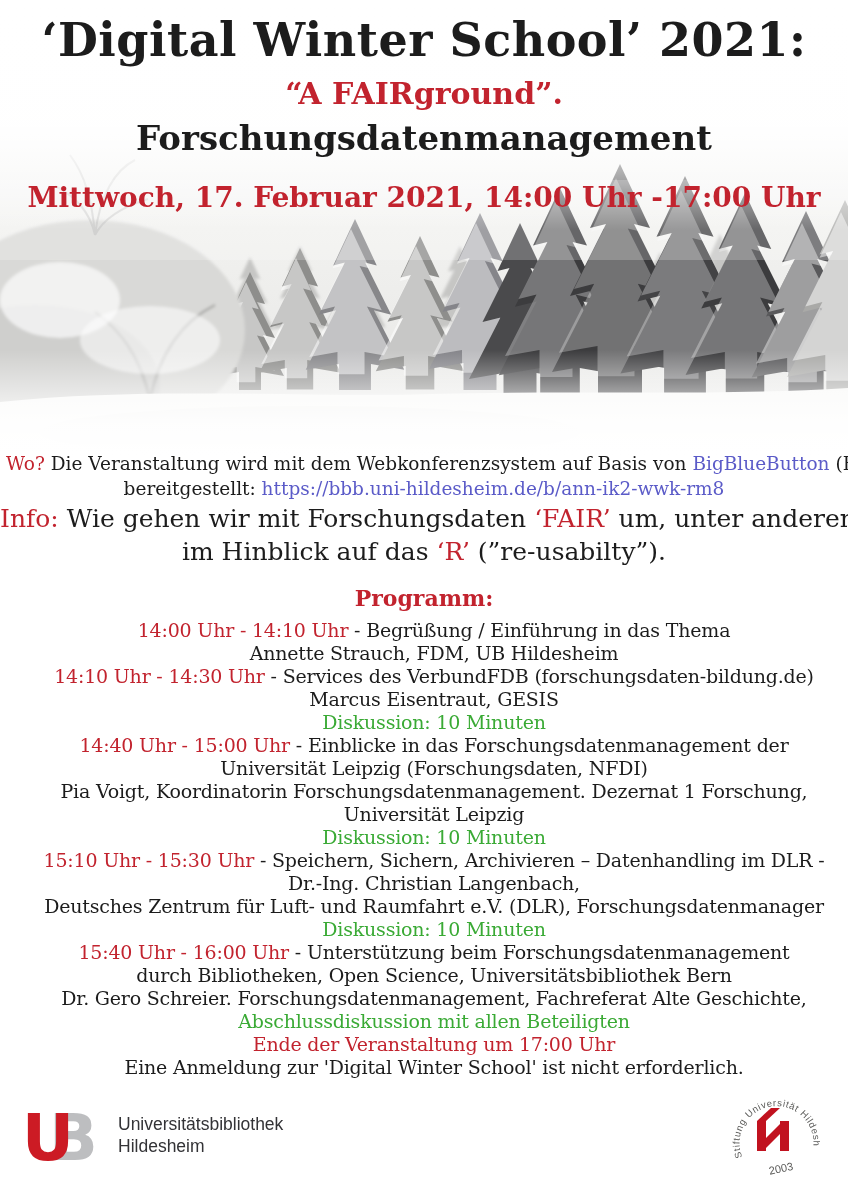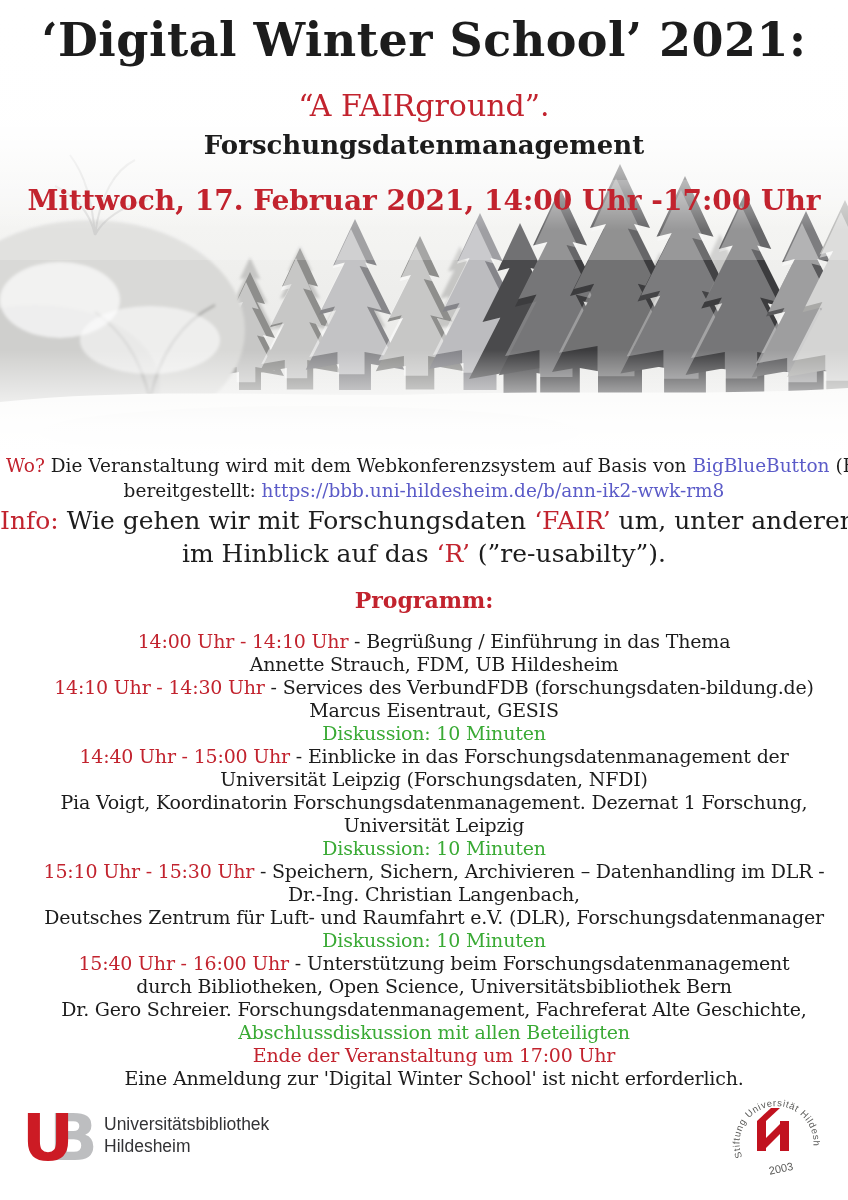--- a/index.html
+++ b/index.html
@@ -17,57 +17,57 @@
   .red{color:#c2232e;}
   .green{color:#3aaa35;}
   .link{color:#5b5bc8;text-decoration:none;cursor:pointer;}
   h1.title{
     margin:14px 0 0 0;
     font-size:46px;line-height:1.15;
     font-weight:bold;letter-spacing:.5px;
     white-space:nowrap;
   }
   .subtitle{
-    margin:20px 0 0 0;
-    font-size:30px;line-height:1.25;font-weight:normal;
+    margin:8px 0 0 0;
+    font-size:30px;line-height:1.25;font-weight:bold;
   }
   .subtitle2{
     margin:6px 0 0 0;
-    font-size:26px;line-height:1.2;font-weight:bold;color:#1c1c1c;
+    font-size:34px;line-height:1.2;font-weight:bold;color:#1c1c1c;
   }
   .date-line{
     margin:22px 0 0 0;
     font-size:28px;line-height:1.2;font-weight:bold;
   }
   .photo-spacer{height:236px;}
   .where{
     font-size:18.5px;line-height:1.36;
     padding:0 6px;white-space:nowrap;
   }
   .info{
     margin-top:2px;
     font-size:25px;line-height:1.3;
     white-space:nowrap;
   }
   .program-heading{
     margin:17px 0 0 0;
     font-size:22px;line-height:1.2;font-weight:bold;
   }
-  .program-list{margin-top:16px;padding-left:20px;}
+  .program-list{margin-top:8px;padding-left:20px;}
   .prog-line{
     font-size:19px;line-height:23px;
     white-space:nowrap;letter-spacing:-0.2px;
   }
   .footer{
     position:absolute;left:0;right:0;bottom:14px;
     display:flex;align-items:center;
     padding:0 22px;text-align:left;
   }
   .lib-name{
-    flex:1;
+    margin-left:14px;flex:1;
     font-family:"Liberation Sans", sans-serif;
     font-size:17.5px;line-height:1.25;color:#333336;
   }
   .seal{margin-right:6px;}
 </style>
 </head>
 <body>
 
 <div class="poster">
 

